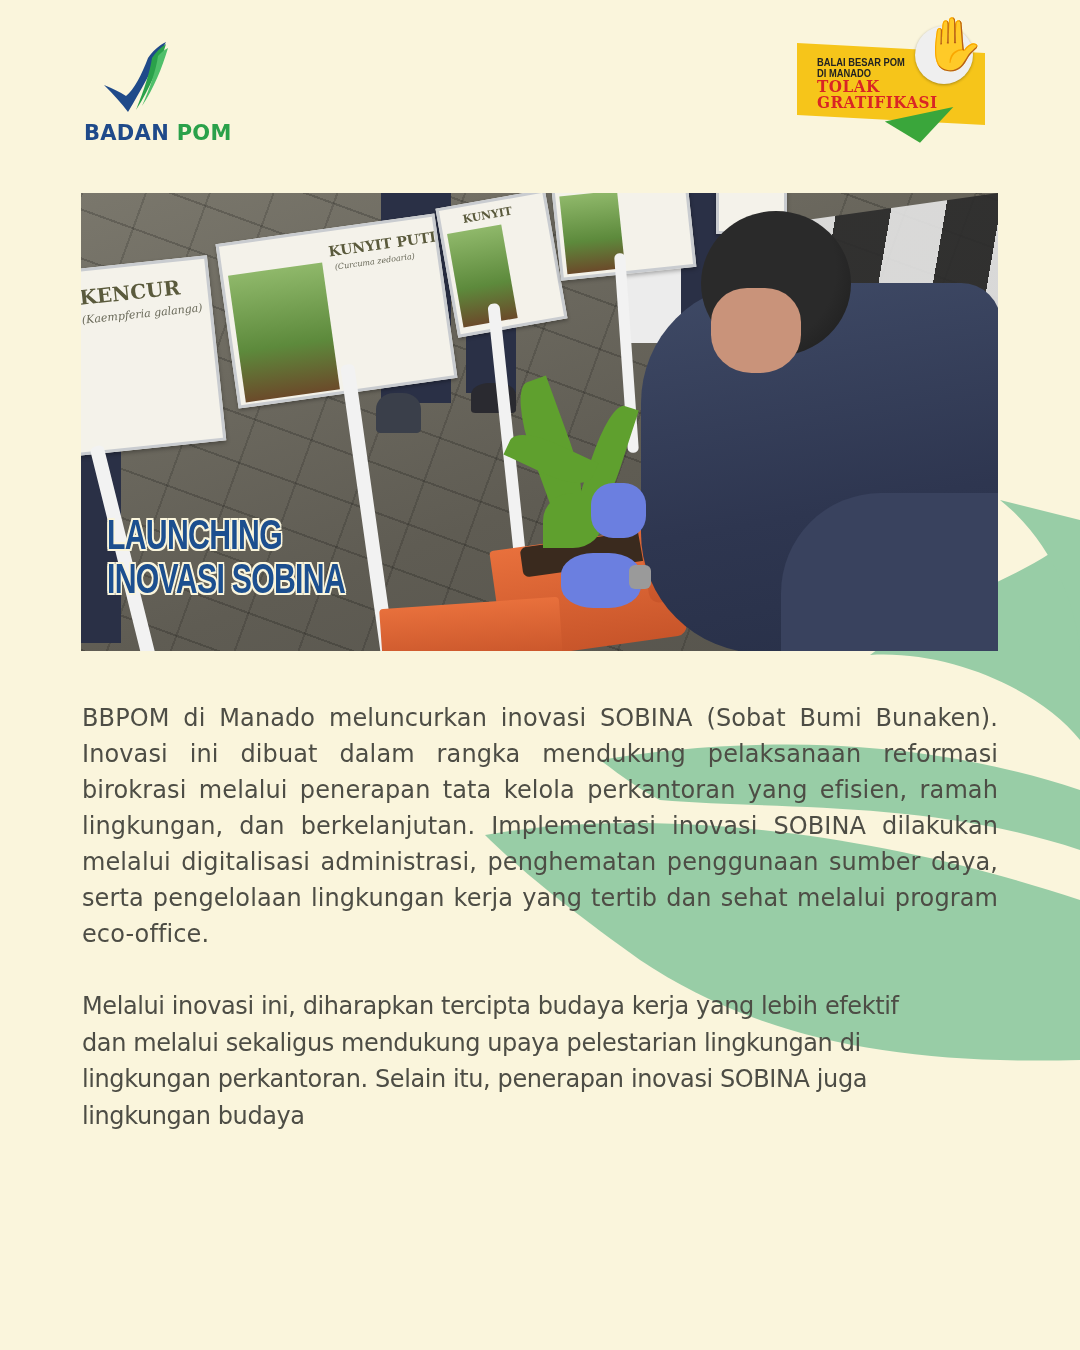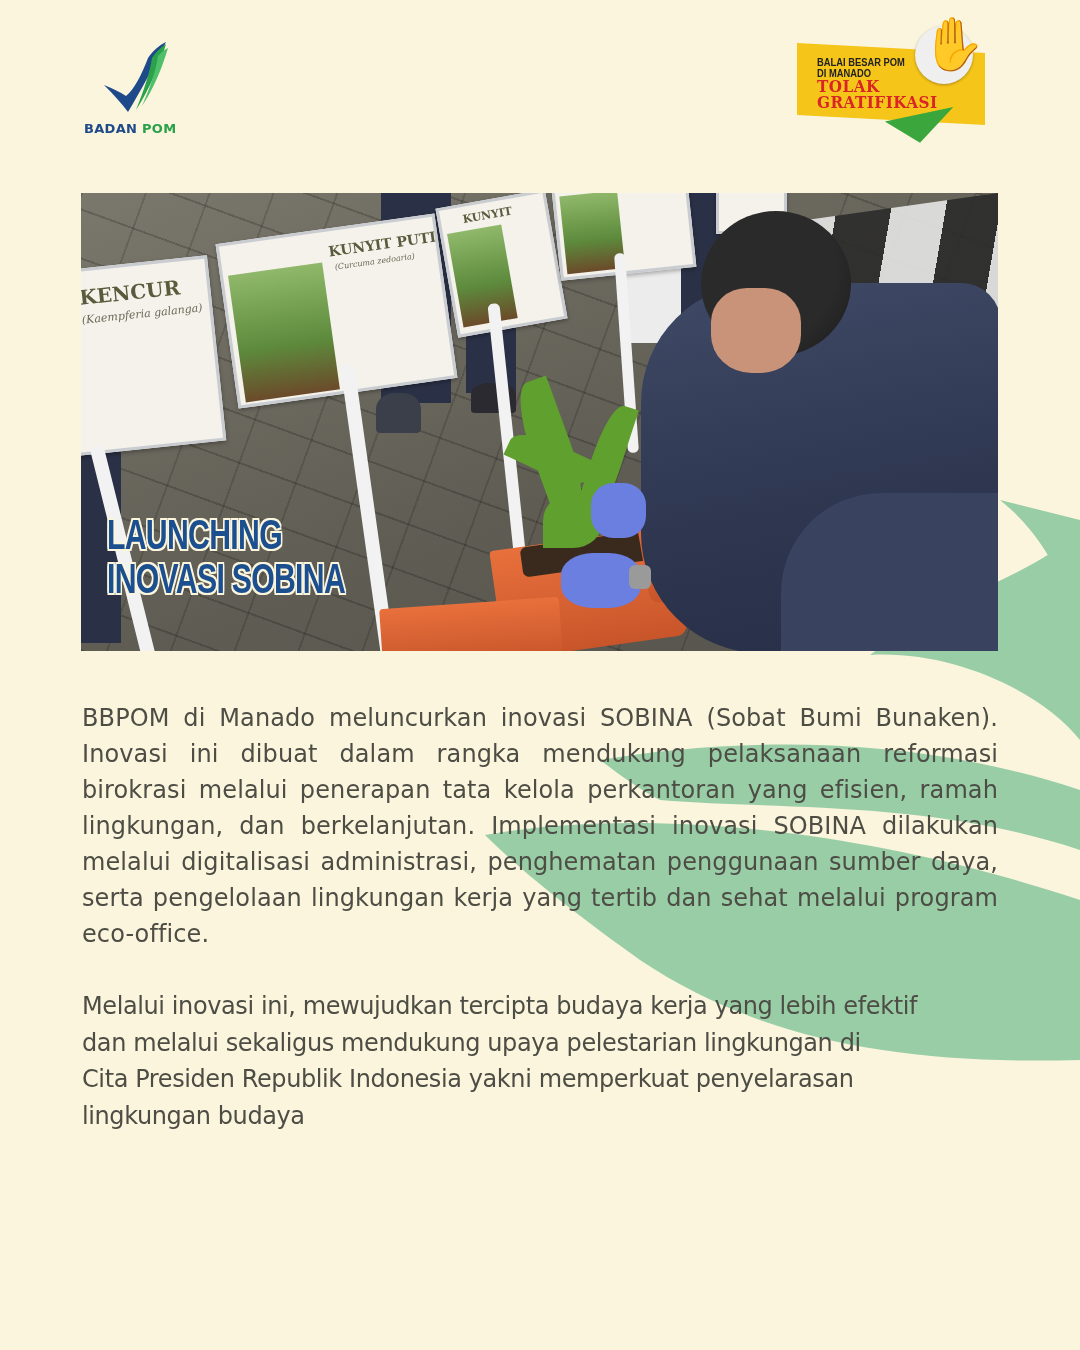--- a/index.html
+++ b/index.html
@@ -4,21 +4,21 @@
 <style>
   html, body { margin: 0; padding: 0; }
   body {
     width: 1080px; height: 1350px; position: relative; overflow: hidden;
     background: #faf5dc;
     font-family: "DejaVu Sans", sans-serif;
   }
   .leaves { position: absolute; left: 0; top: 0; width: 1080px; height: 1350px; z-index: 0; }
   .logo { position: absolute; left: 80px; top: 40px; width: 115px; height: 110px; z-index: 2; }
   .logo svg { display: block; margin-left: 20px; }
-  .logo-text { position: absolute; left: 4px; top: 81px; font-family: "DejaVu Sans", sans-serif; font-weight: bold; font-size: 13px; letter-spacing: 0.3px; white-space: nowrap; }
+  .logo-text { position: absolute; left: 4px; top: 81px; font-family: "DejaVu Sans", sans-serif; font-weight: bold; font-size: 21px; letter-spacing: 0.3px; white-space: nowrap; }
   .logo-text .badan { color: #1f4a8a; }
   .logo-text .pom { color: #2aa14a; }
 
   .badge { position: absolute; left: 797px; top: 18px; width: 195px; height: 130px; z-index: 2; }
   .badge .banner { position: absolute; left: 0; top: 30px; width: 188px; height: 72px; background: #f6c51a; transform: skewY(3deg); }
   .badge .tail { position: absolute; left: 90px; top: 96px; width: 0; height: 0; border-left: 30px solid transparent; border-right: 40px solid transparent; border-top: 28px solid #3aa63b; transform: rotate(-12deg); }
   .badge .hand-circle { position: absolute; left: 118px; top: 8px; width: 58px; height: 58px; border-radius: 50%; background: #efefef; box-shadow: 0 1px 3px rgba(0,0,0,0.3); }
   .badge .hand { position: absolute; left: 124px; top: 0; font-size: 52px; color: #d92525; line-height: 1; }
   .badge .l1 { position: absolute; left: 20px; top: 39px; font-family: "Liberation Sans", sans-serif; font-weight: bold; font-size: 11px; color: #222; line-height: 11px; transform: scaleX(0.85); transform-origin: left; white-space: nowrap; }
   .badge .l2 { position: absolute; left: 20px; top: 61px; font-family: "DejaVu Serif", serif; font-weight: bold; font-size: 16px; color: #d92525; line-height: 16px; letter-spacing: 0.5px; white-space: nowrap; transform: scaleX(0.95); transform-origin: left; }
@@ -151,18 +151,18 @@
 
   <div class="photo-title">
     <div>LAUNCHING</div>
     <div>INOVASI SOBINA</div>
   </div>
 </div>
 
 <div class="content">
   <p class="p1">BBPOM di Manado meluncurkan inovasi SOBINA (Sobat Bumi Bunaken). Inovasi ini dibuat dalam rangka mendukung pelaksanaan reformasi birokrasi melalui penerapan tata kelola perkantoran yang efisien, ramah lingkungan, dan berkelanjutan. Implementasi inovasi SOBINA dilakukan melalui digitalisasi administrasi, penghematan penggunaan sumber daya, serta pengelolaan lingkungan kerja yang tertib dan sehat melalui program eco-office.</p>
   <div class="p2">
-    <div>Melalui inovasi ini, mewujudkan tercipta budaya kerja yang lebih efektif</div>
+    <div>Melalui inovasi ini, diharapkan tercipta budaya kerja yang lebih efektif</div>
     <div>dan melalui sekaligus mendukung upaya pelestarian lingkungan di</div>
-    <div>Cita Presiden Republik Indonesia yakni memperkuat penyelarasan</div>
+    <div>lingkungan perkantoran. Selain itu, penerapan inovasi SOBINA juga</div>
     <div>lingkungan budaya</div>
   </div>
 </div>
 
 </body></html>

